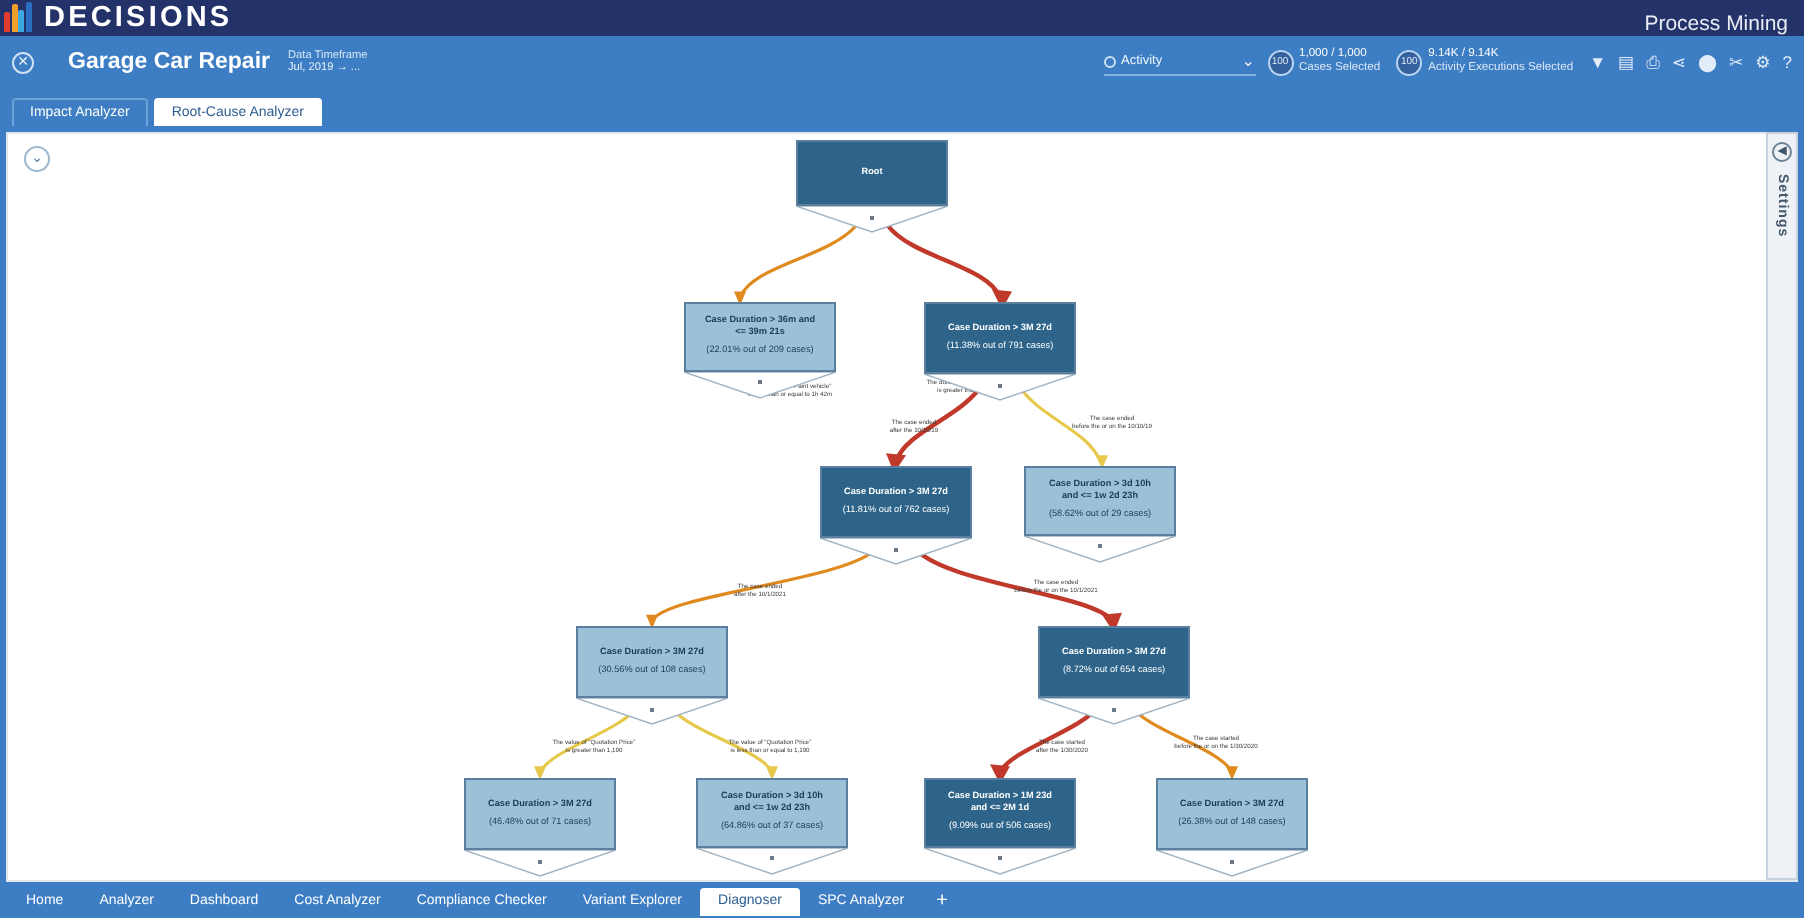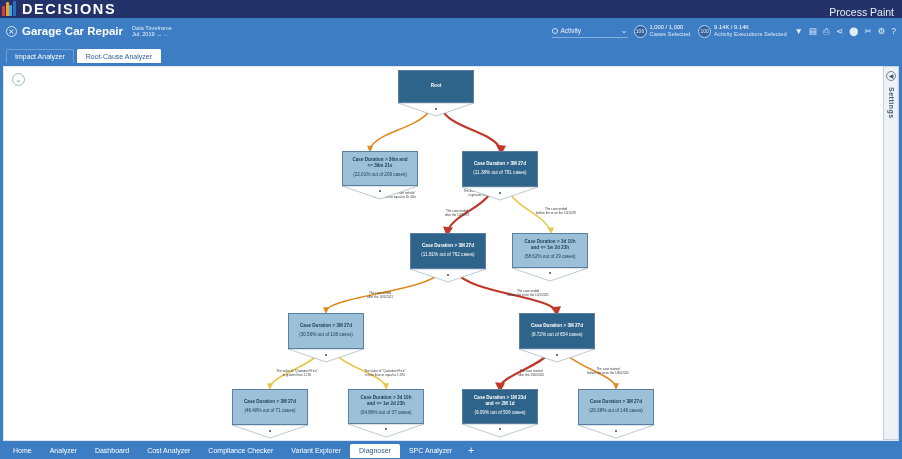--- a/index.html
+++ b/index.html
@@ -36,21 +36,21 @@
     background:#3c7dc4;
     display:flex; align-items:center;
   }
   .close-circle {
     width:11px; height:11px; border-radius:50%;
     border:1px solid #cfe0f2; color:#e8f0fa;
     font-size:7px; line-height:9px; text-align:center;
     margin-left:6px; flex:none;
   }
   .proj-title {
-    color:#ffffff; font-size:11.5px; font-weight:bold; margin-left:5px; white-space:nowrap;
+    color:#ffffff; font-size:11.5px; font-weight:bold; margin-left:17px; white-space:nowrap;
   }
   .timeframe { margin-left:9px; line-height:1.15; }
   .timeframe .tf-label { color:#d7e6f6; font-size:5.6px; display:block; }
   .timeframe .tf-value { color:#eaf2fb; font-size:5.6px; display:block; }
   .hdr-tools {
     margin-left:auto; display:flex; align-items:center; height:26px; margin-right:6px;
   }
   .activity-select {
     display:flex; align-items:center; width:76px; height:14px;
     border-bottom:1px solid #7fb0de; margin-right:6px;
@@ -161,21 +161,21 @@
 <body>
 
 <div class="brandbar">
   <div class="logo-mark">
     <i></i>
       <i></i>
       <i></i>
       <i></i>
   </div>
   <div class="brand-text">DECISIONS</div>
-  <div class="brand-right">Process Paint</div>
+  <div class="brand-right">Process Mining</div>
 </div>
 
 <div class="headerbar">
   <div class="close-circle">✕</div>
   <div class="proj-title">Garage Car Repair</div>
   <div class="timeframe">
     <span class="tf-label">Data Timeframe</span>
     <span class="tf-value">Jul, 2019 → ...</span>
   </div>
 

